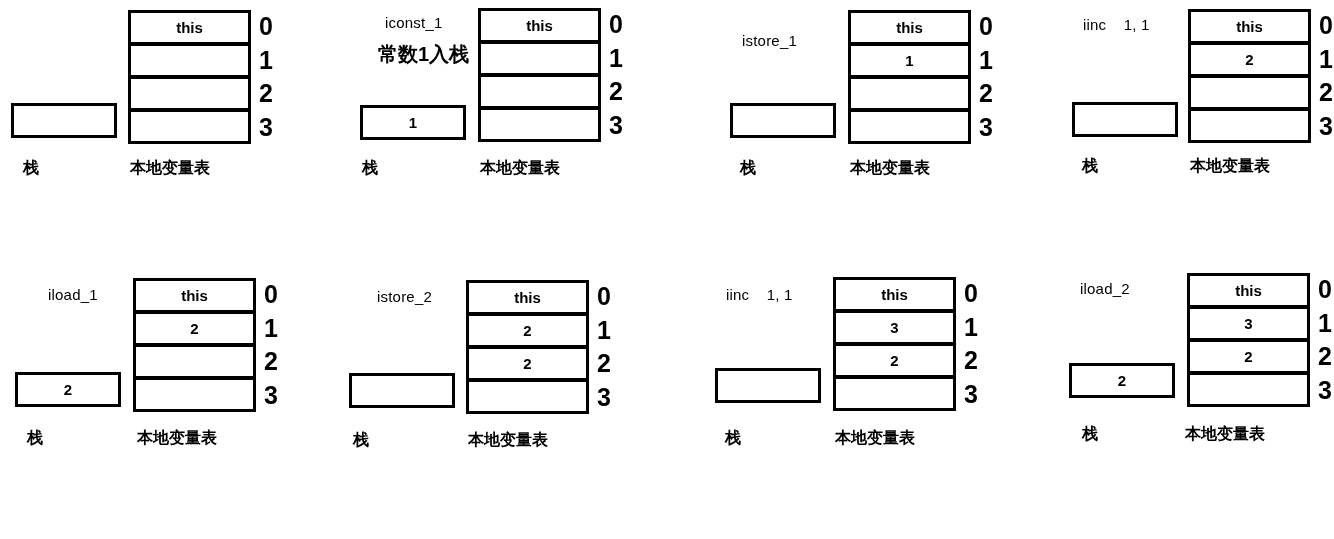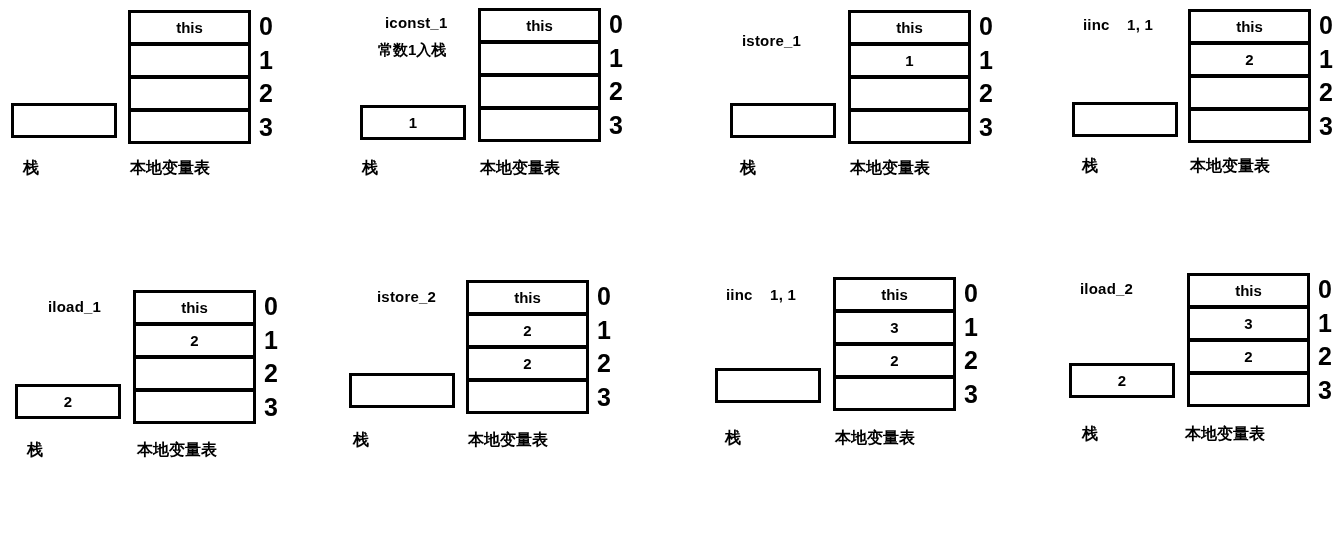--- a/index.html
+++ b/index.html
@@ -3,26 +3,26 @@
 <meta charset="utf-8">
 <style>
   html,body{margin:0;padding:0}
   body{
     width:1334px;height:539px;background:#ffffff;position:relative;
     font-family:"Liberation Sans","DejaVu Sans",sans-serif;color:#000;overflow:hidden;
   }
   .panel{position:absolute;width:333px;height:260px}
   .instr{
     position:absolute;left:var(--instr-l,0);top:var(--instr-t,0);
-    font-size:15px;font-weight:700;white-space:pre;letter-spacing:.2px;
+    font-size:15px;font-weight:400;white-space:pre;letter-spacing:.2px;
   }
   .note{
     position:absolute;left:var(--note-l,var(--instr-l,0));
     top:calc(var(--instr-t,0px) + 27px);
-    font-size:15px;font-weight:700;
+    font-size:20px;font-weight:700;
   }
   .lvt-wrap{position:absolute;left:var(--table-l);top:var(--table-t);display:flex;align-items:center}
   .lvt{width:117px;border:3px solid #000;background:#fff}
   .slot{
     height:29px;border-bottom:4px solid #000;
     display:flex;align-items:center;justify-content:center;
     font-size:15px;font-weight:700;
   }
   .slot:last-child{border-bottom:0}
   .indices{margin-left:8px;display:flex;flex-direction:column}
@@ -117,21 +117,21 @@
       <div class="idx">1</div>
       <div class="idx">2</div>
       <div class="idx">3</div>
     </div>
   </div>
   <div class="stack-box"></div>
   <div class="cap cap-s">栈</div>
   <div class="cap cap-l">本地变量表</div>
 </section>
 
-<section class="panel" style="left:0px;top:272px;--instr-l:48px;--instr-t:26px;--table-l:133px;--table-t:18px;--stack-l:15px;--stack-t:112px;--caps-l:27px;--capl-l:137px;--cap-t:168px">
+<section class="panel" style="left:0px;top:260px;--instr-l:48px;--instr-t:26px;--table-l:133px;--table-t:18px;--stack-l:15px;--stack-t:112px;--caps-l:27px;--capl-l:137px;--cap-t:168px">
   <div class="instr">iload_1</div>
   <div class="lvt-wrap">
     <div class="lvt">
       <div class="slot">this</div>
       <div class="slot">2</div>
       <div class="slot"></div>
       <div class="slot"></div>
     </div>
     <div class="indices">
       <div class="idx">0</div>

